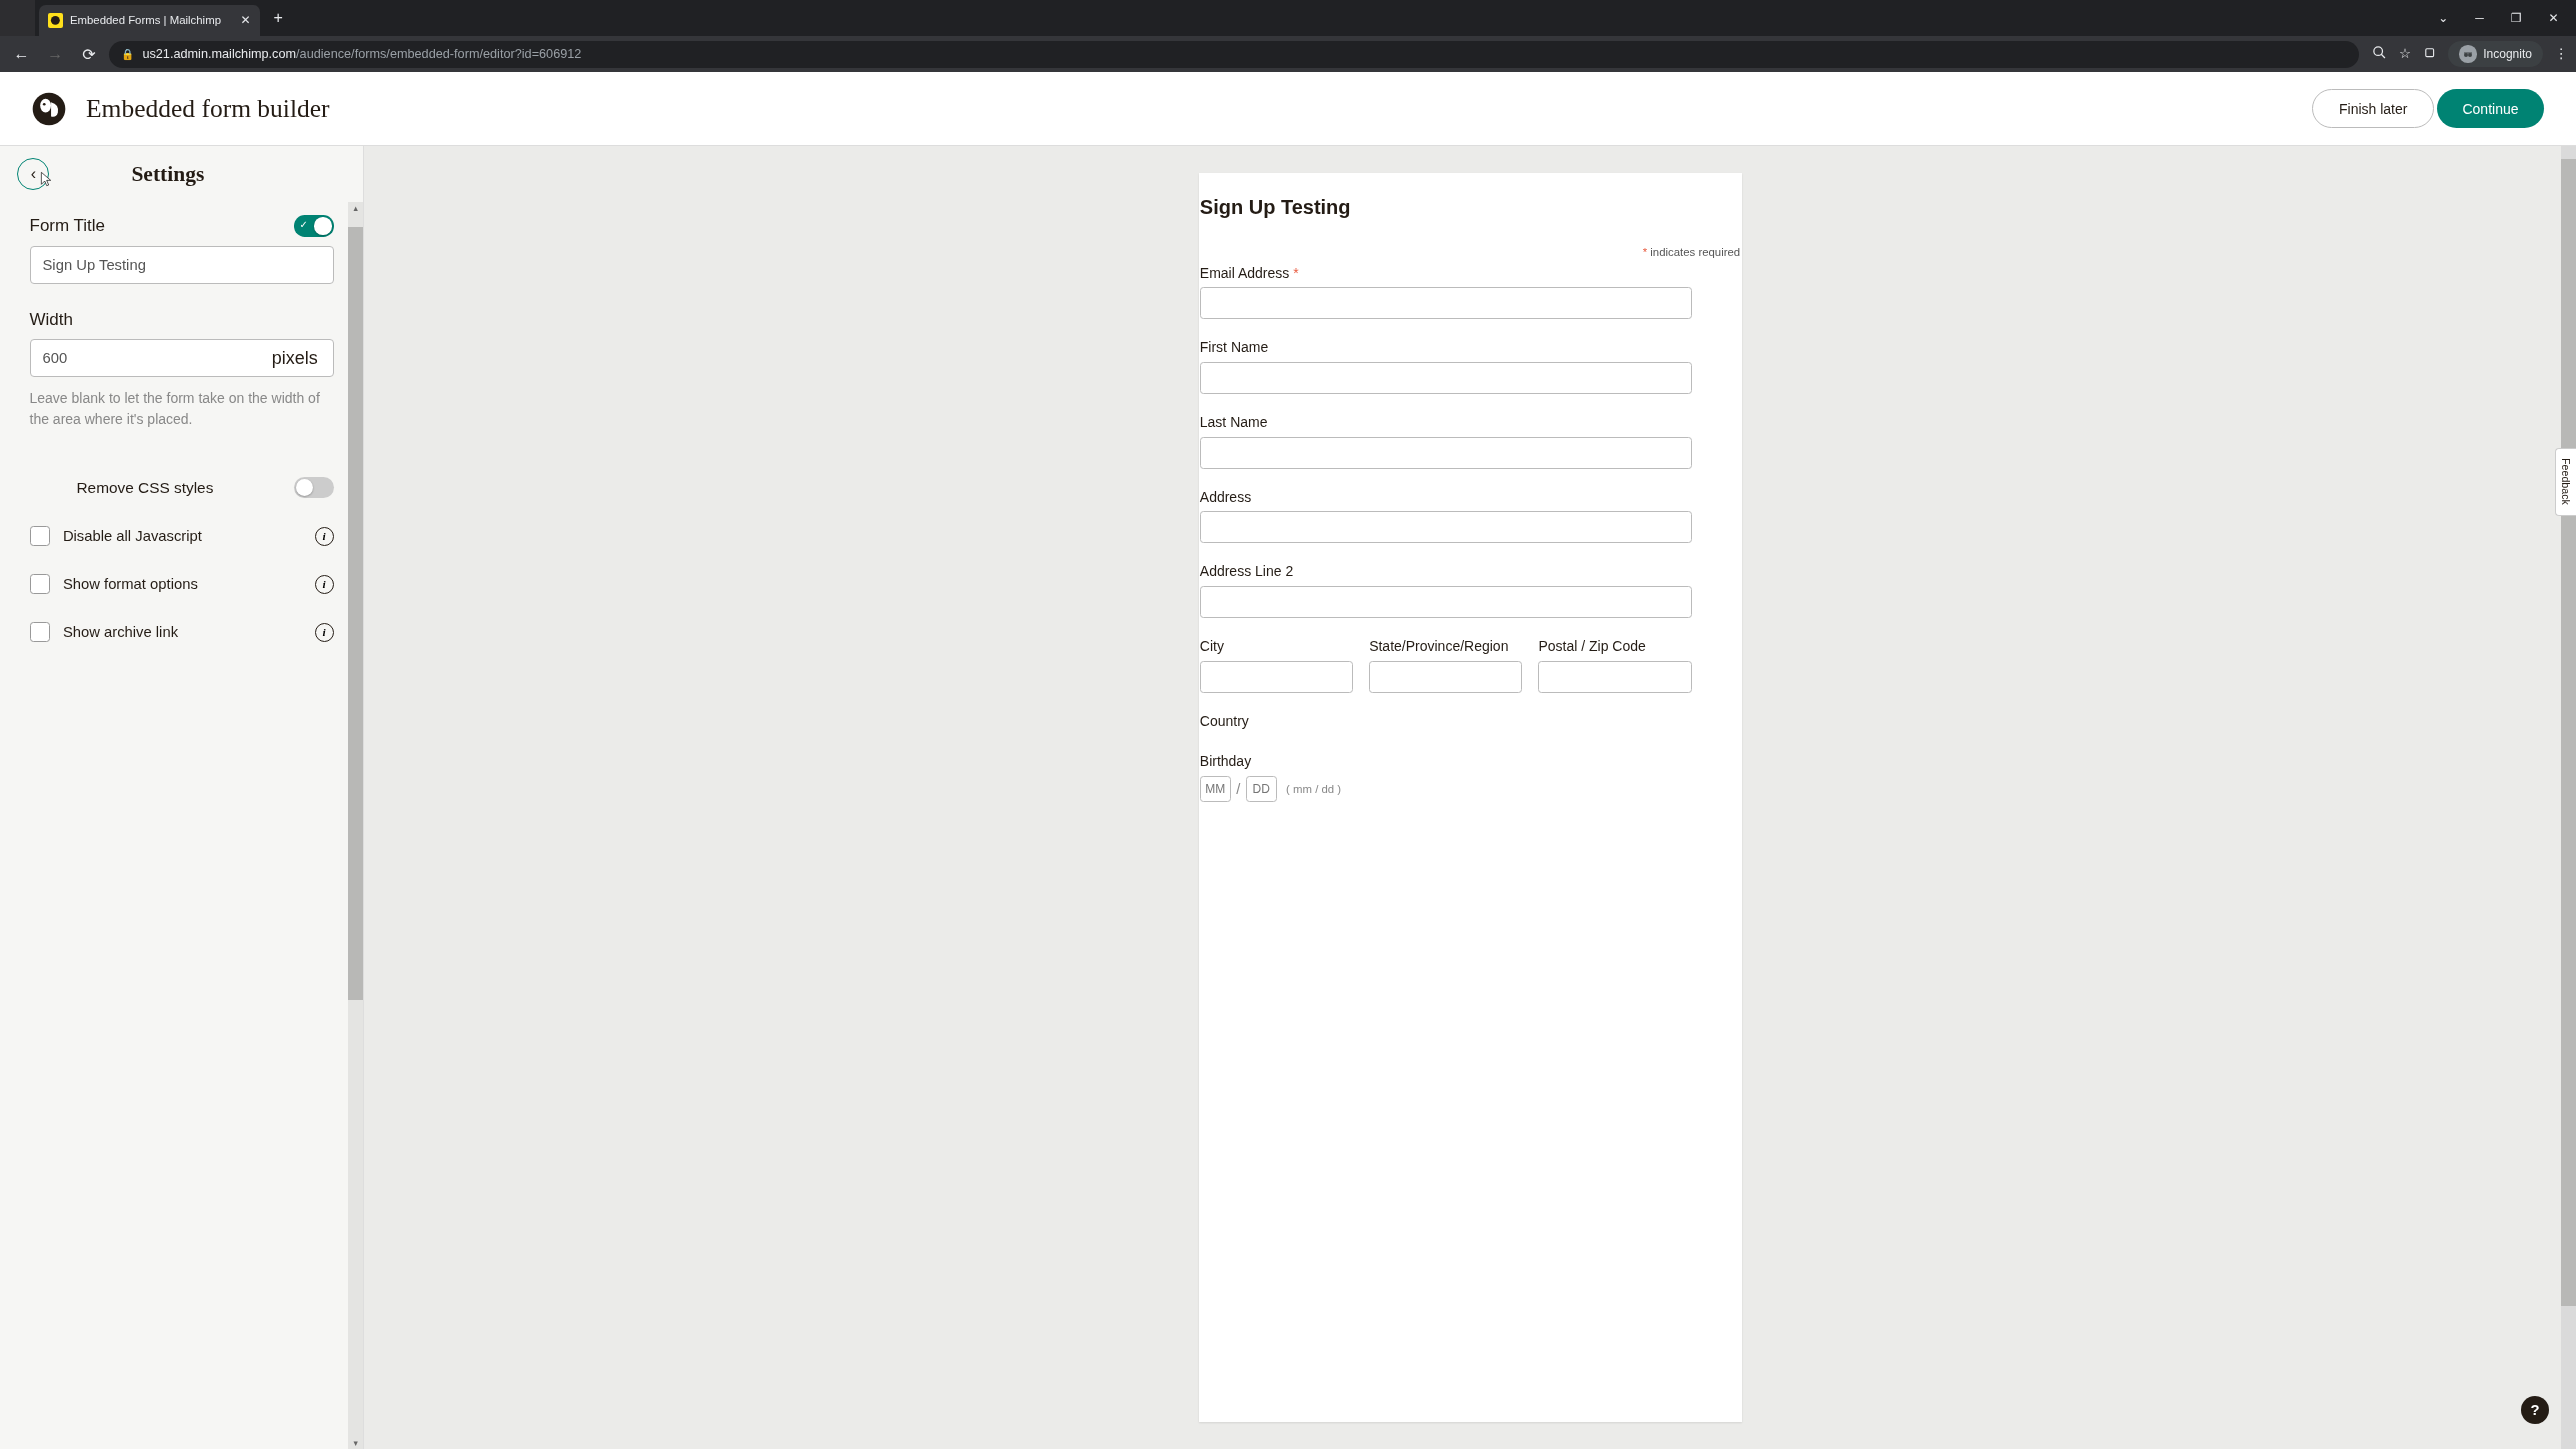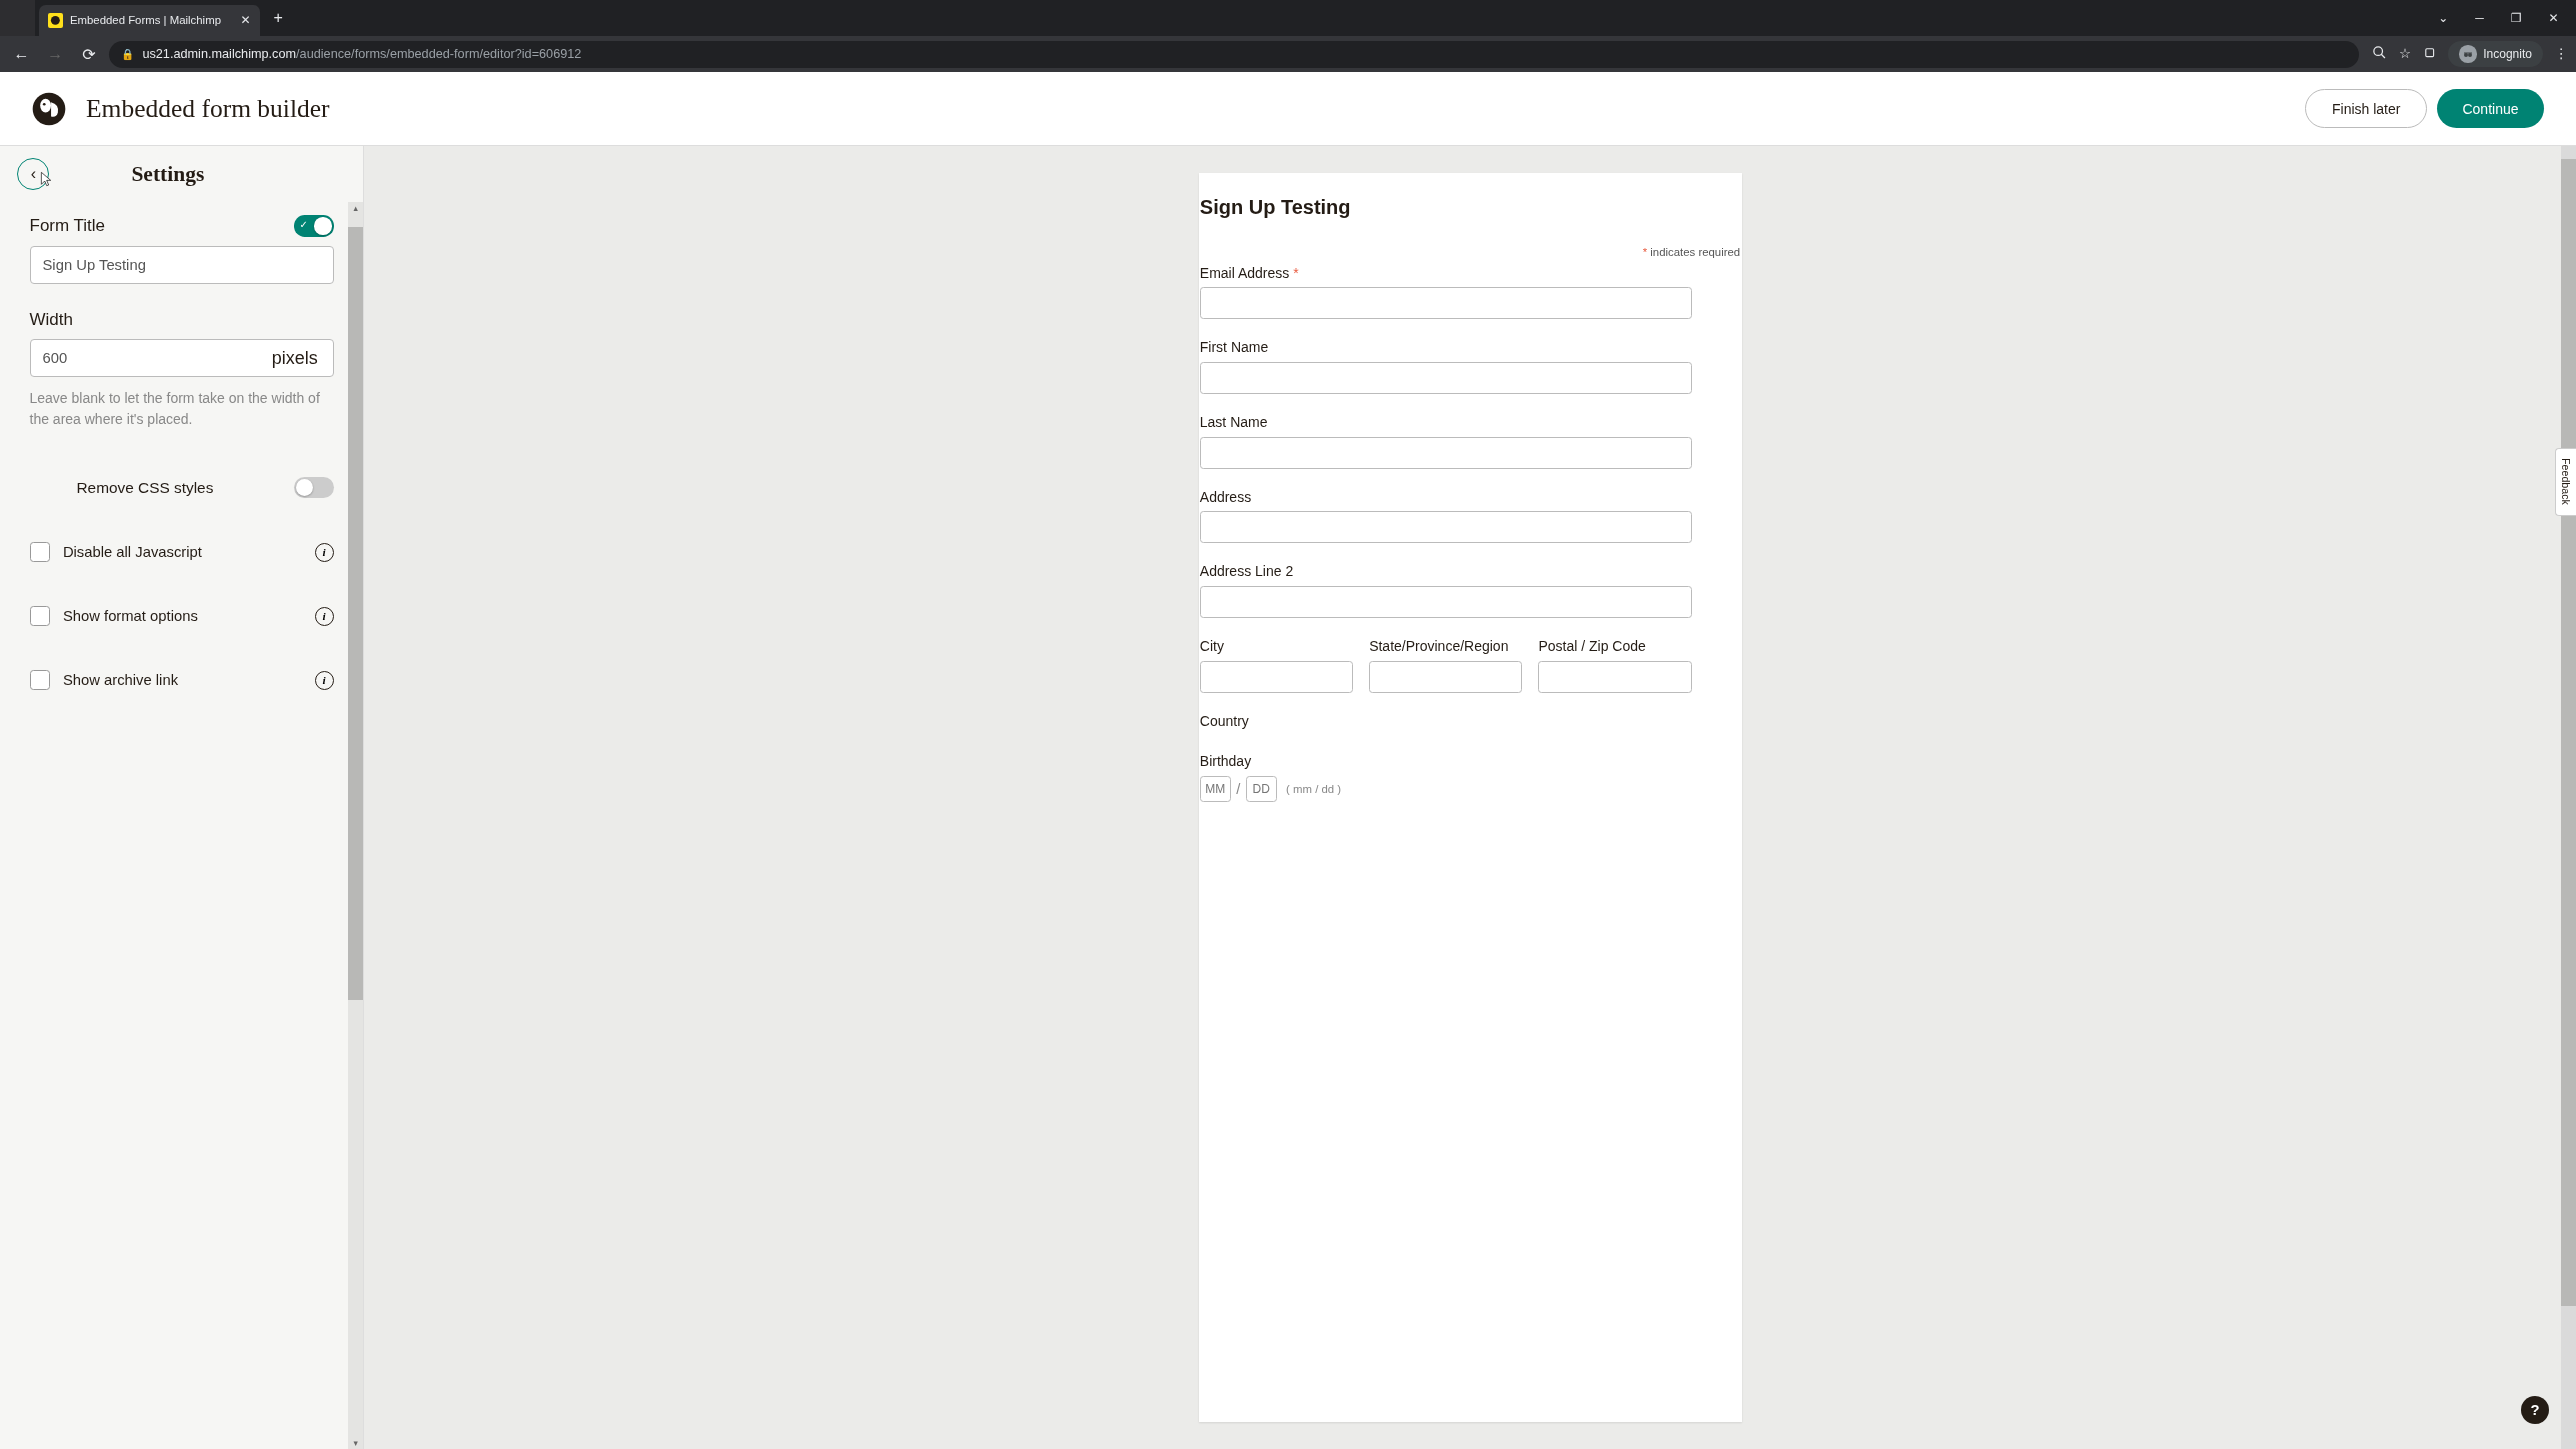--- a/index.html
+++ b/index.html
@@ -26,21 +26,21 @@
     .right-icons { display: flex; align-items: center; gap: 12px; color: #e8eaed; font-size: 13.4px; padding-left: 6.7px; }
     .right-icons > * { cursor: pointer; }
     .incognito-badge { display: flex; align-items: center; gap: 6.7px; background: #3c4043; border-radius: 13.4px; padding: 4px 10.7px; font-size: 12px; }
     .incognito-icon { width: 17.4px; height: 17.4px; background: #9aa0a6; border-radius: 50%; display: flex; align-items: center; justify-content: center; }
     
     
     .app { background: #fdba74; height: calc(1449px - 72px); display: flex; flex-direction: column; position: relative; }
     .app-header { height: 74px; display: flex; align-items: center; padding: 0 32px; border-bottom: 0.7px solid #ddd; background: #fff; }
     .logo { width: 34px; height: 34px; margin-right: 20px; }
     .app-title { font-family: Georgia, "Times New Roman", serif; font-size: 25.5px; font-weight: 400; color: #241c15; }
-    .header-actions { margin-left: auto; display: flex; gap: 10px; }
+    .header-actions { margin-left: auto; display: flex; gap: 3px; }
     .btn { padding: 10.7px 25.5px; border-radius: 21.5px; font-size: 14px; font-weight: 500; cursor: pointer; border: none; }
     .btn-secondary { background: #fff; border: 1px solid #bbb; color: #241c15; }
     .btn-primary { background: #008373; color: #fff; }
     
     .app-body { flex: 1; display: flex; overflow: hidden; }
     
     
     .sidebar { width: 364px; background: #f6f6f4; display: flex; flex-direction: column; border-right: 0.7px solid #ddd; }
     .sidebar-header { height: 56px; display: flex; align-items: center; padding: 0 17.4px; position: relative; }
     .back-circle { width: 32px; height: 32px; border: 1.3px solid #008373; border-radius: 50%; display: flex; align-items: center; justify-content: center; color: #241c15; font-size: 16px; cursor: pointer; position: relative; }
@@ -65,21 +65,21 @@
     
     .text-input { width: 100%; padding: 10px 12px; border: 1px solid #bbb; border-radius: 4px; font-size: 14.8px; background: #fff; color: #555; }
     .width-input-wrap { display: flex; align-items: center; border: 1px solid #bbb; border-radius: 4px; background: #fff; }
     .width-input { flex: 1; padding: 10px 12px; border: none; font-size: 14.8px; background: transparent; color: #555; outline: none; }
     .width-suffix { padding: 0 14.8px; font-size: 18px; color: #241c15; }
     .help-text { color: #888; font-size: 14px; line-height: 1.5; margin-top: 10.7px; }
     
     .section-gap { height: 47px; }
     .section-label { font-size: 15.4px; font-weight: 500; color: #241c15; padding-left: 47px; }
     
-    .checkbox-row { display: flex; align-items: center; gap: 13.4px; margin-top: 44px; }
+    .checkbox-row { display: flex; align-items: center; gap: 13.4px; margin-top: 28px; }
     .checkbox { width: 20px; height: 20px; border: 1px solid #999; border-radius: 3.4px; background: #fff; cursor: pointer; }
     .checkbox-label { font-size: 14.8px; color: #241c15; flex: 1; }
     .info-icon { width: 19px; height: 19px; border: 1.3px solid #241c15; border-radius: 50%; display: flex; align-items: center; justify-content: center; font-size: 11.4px; font-weight: bold; font-style: italic; font-family: Georgia, serif; cursor: pointer; }
     
     
     .preview-area { flex: 1; overflow-y: auto; padding: 27px 0; display: flex; justify-content: center; position: relative; background: #ebebe9; }
     .preview-scrollbar { position: absolute; right: 0; top: 0; width: 14.8px; height: 100%; background: #dadada; }
     .preview-scrollbar-thumb { background: #b8b8b6; width: 100%; height: 88%; position: absolute; top: 1%; }
     
     .form-preview { width: 543px; background: #fff; padding: 23px 0 23px 0; box-shadow: 0 0.7px 2px rgba(0,0,0,0.1); }

